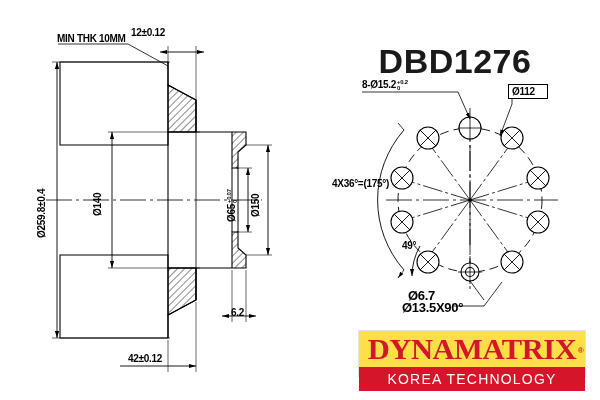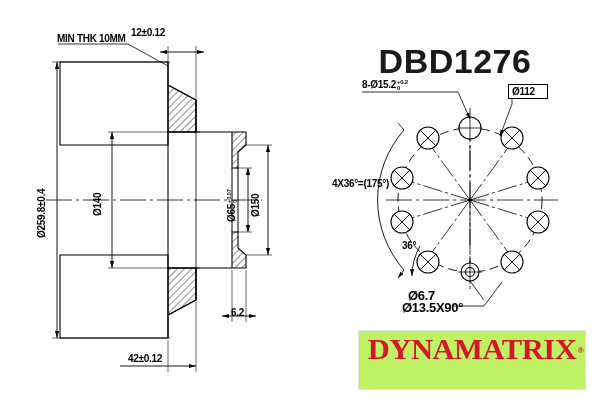--- a/index.html
+++ b/index.html
@@ -36,22 +36,22 @@
     color: #1a1a1a;
     font-family: "Liberation Sans", sans-serif;
     margin-top: 28px;
   }
   
   #logo-block {
     position: absolute;
     left: 358px;
     top: 330px;
     width: 228px;
-    height: 60px;
-    background: #bef264;
+    height: 47px;
+    background: #fde047;
     border: 1px solid #e3e3e3;
     box-sizing: border-box;
   }
   #logo-wordmark {
     position: relative;
     height: 36px;
     line-height: 36px;
     text-align: center;
     font-family: "Liberation Serif", serif;
     font-weight: bold;
@@ -302,26 +302,27 @@
   <div class="dim" style="left:128px; top:353px;">42±0.12</div>
 
   <div class="dim" style="left:362px; top:79px;">
     <span>8-Ø15.2</span><span class="tol"><span>+0.2</span><span>0</span></span>
   </div>
 
   <div class="dim boxed" style="left:508px; top:84px;">Ø112</div>
 
   <div class="dim" style="left:332px; top:178px;">4X36°=(175°)</div>
 
-  <div class="dim" style="left:402px; top:240px;">36°</div>
+  <div class="dim" style="left:402px; top:240px;">49°</div>
 
   <div class="dim small" style="left:408px; top:288px;">Ø6.7</div>
 
   <div class="dim small" style="left:402px; top:300px;">Ø13.5X90°</div>
 
   <div id="logo-block">
     <div id="logo-wordmark">
       <span>DYNAMATRIX</span>
       <span id="logo-reg">®</span>
     </div>
+    <div id="logo-banner">KOREA TECHNOLOGY</div>
   </div>
 
 </div>
 
 </body></html>

